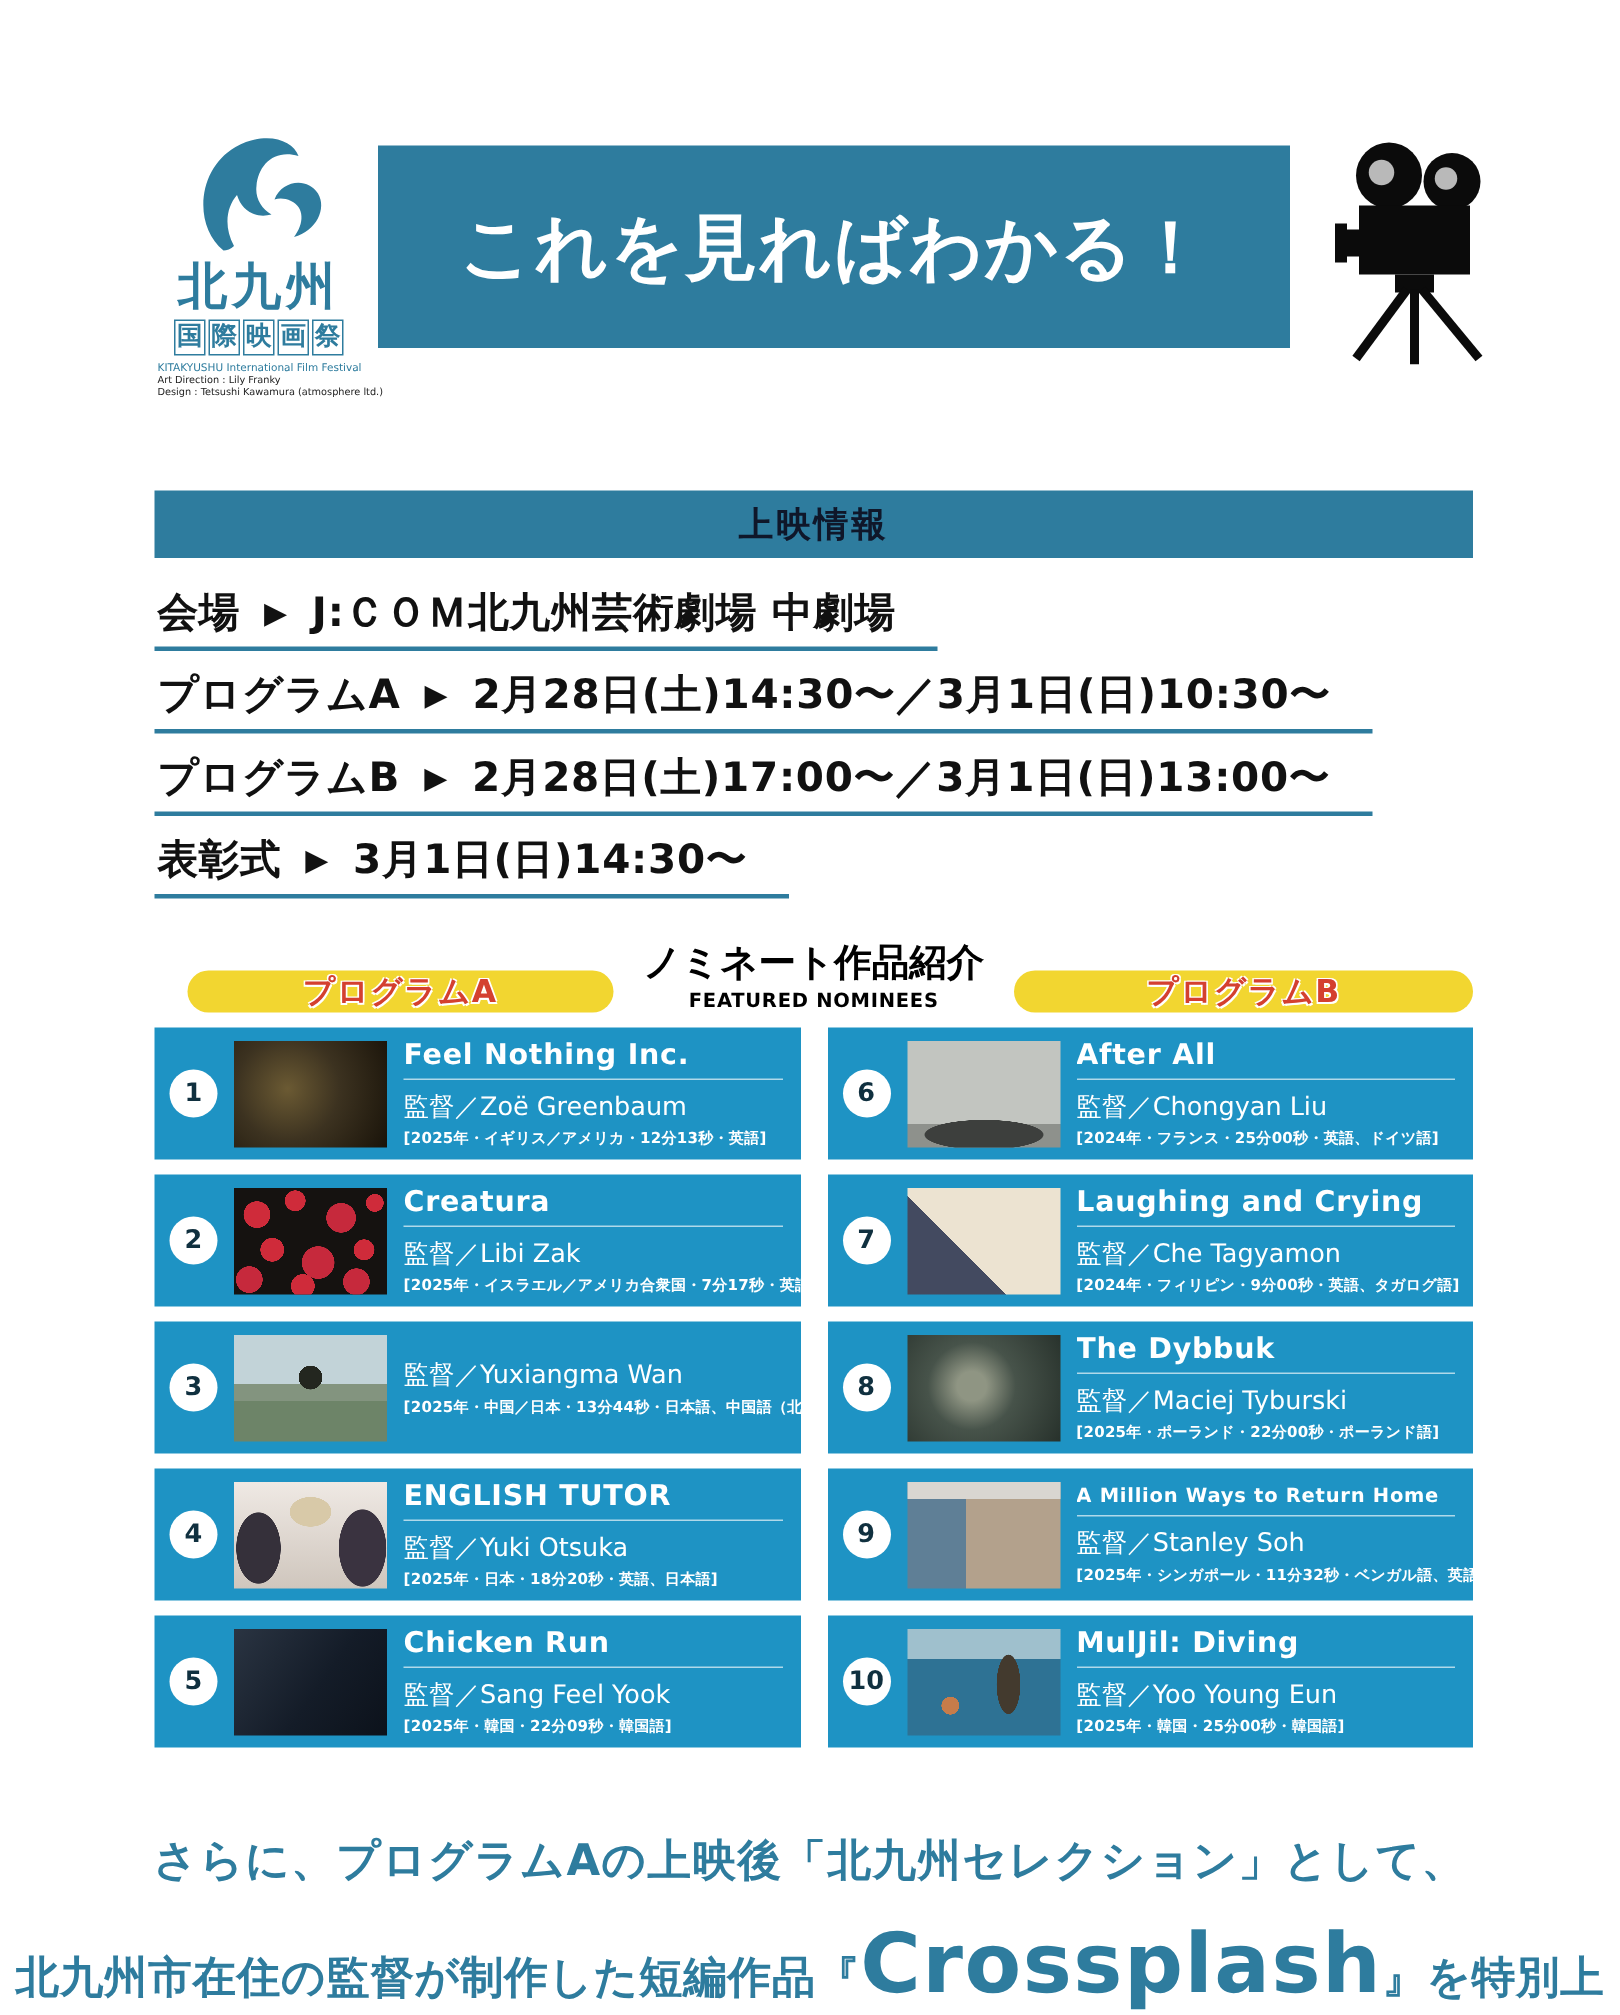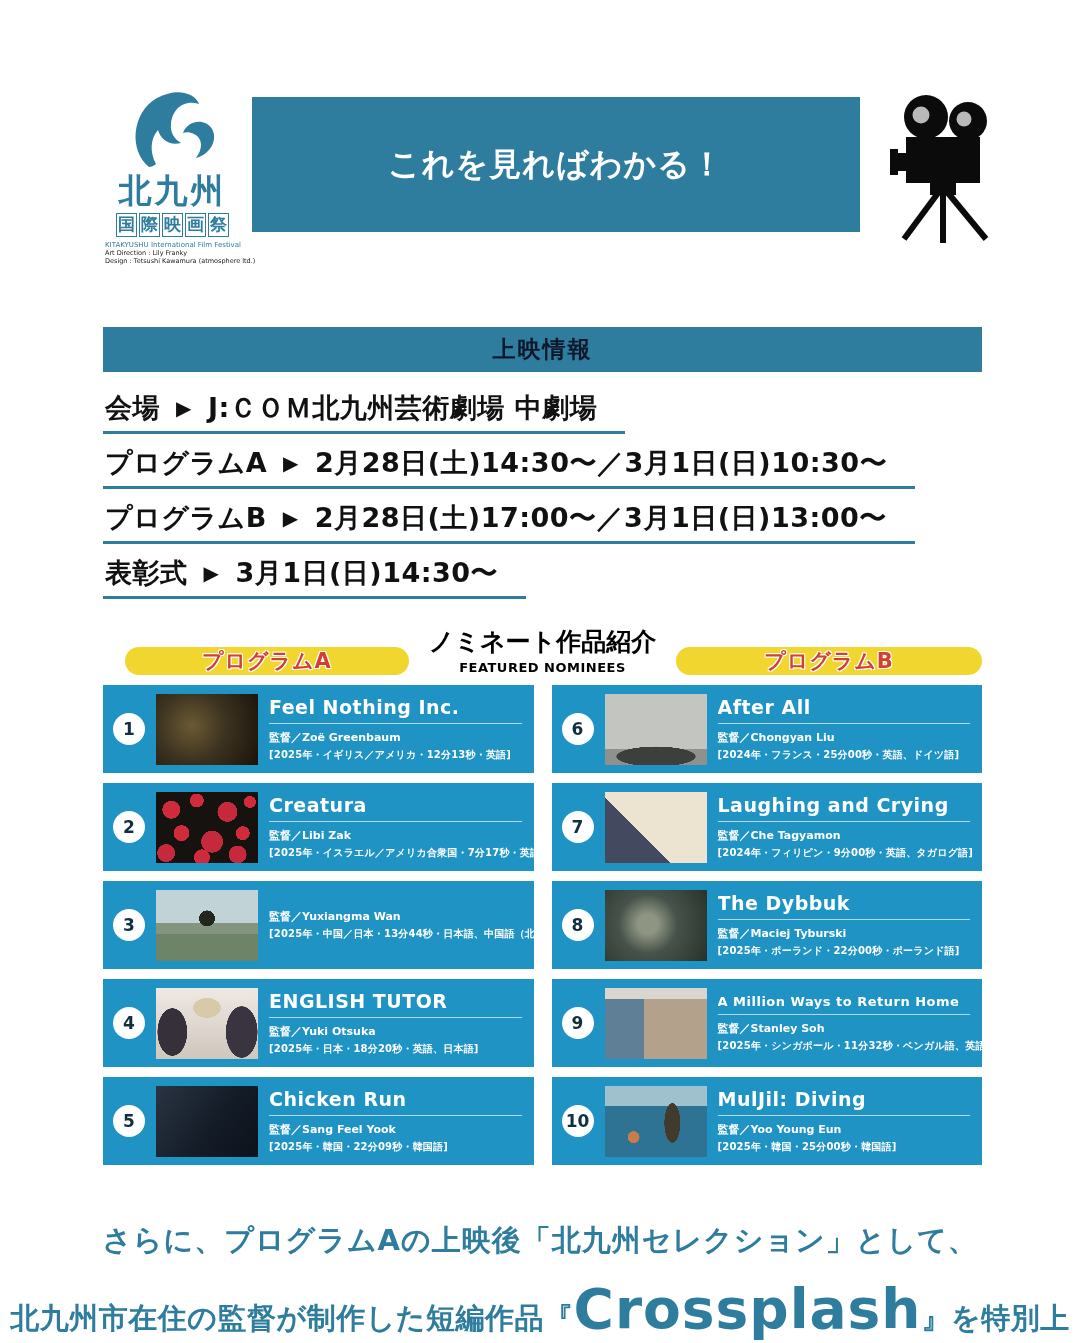--- a/index.html
+++ b/index.html
@@ -16,21 +16,21 @@
   .logo-title { font-size:33px; font-weight:bold; letter-spacing:3px; text-align:center; line-height:1.1; }
   .logo-boxed { display:flex; justify-content:center; gap:2px; margin-top:4px; }
   .logo-boxed span { border:1px solid #2E7C9E; font-size:17px; font-weight:bold; padding:0 1px; line-height:1.25; }
   .logo-sub { font-size:7px; font-weight:normal; margin-top:4px; text-align:left; white-space:nowrap; }
   .logo-credit { font-size:6.5px; color:#222; text-align:left; white-space:nowrap; line-height:1.3; }
   .banner {
     background:#2E7C9E; height:135px; margin-left:12px; width:608px; flex-shrink:0;
     display:flex; flex-direction:column; justify-content:center; align-items:center;
     color:#fff; font-weight:bold; margin-top:12px;
   }
-  .banner-line1 { font-size:32px; letter-spacing:1px; }
+  .banner-line1 { font-size:48px; letter-spacing:1px; }
   .banner-line2 { font-size:33px; letter-spacing:0.5px; margin-top:6px; }
   .camera { margin-left:28px; margin-top:8px; flex-shrink:0; }
   
   .screening { margin:62px 98px 0 103px; }
   .bar {
     background:#2E7C9E; color:#0f172a; font-size:23px; font-weight:bold;
     text-align:center; padding:7px 0; letter-spacing:2px;
   }
   .rows { margin-top:14px; }
   .s-row {
@@ -67,21 +67,21 @@
     font-weight:bold; font-size:17px; display:flex; align-items:center;
     justify-content:center; flex-shrink:0;
   }
   .thumb { width:102px; height:71px; flex-shrink:0; }
   .info { flex:1; min-width:0; color:#fff; }
   .title {
     font-size:19px; font-weight:bold; letter-spacing:0.5px; white-space:nowrap;
     overflow:hidden; border-bottom:1px solid rgba(255,255,255,0.65);
     padding-bottom:5px; margin-bottom:6px;
   }
-  .director { font-size:11px; font-weight:bold; margin-bottom:3px; white-space:nowrap; }
+  .director { font-size:17px; font-weight:normal; margin-bottom:3px; white-space:nowrap; }
   .details { font-size:10px; font-weight:bold; white-space:nowrap; letter-spacing:0.2px; }
   
   .t1{background:radial-gradient(circle at 35% 45%, #6b5a33 0%, #3c3220 45%, #191309 100%);}
   .t2{background-color:#151210;background-image:
       radial-gradient(circle 9px at 15% 25%, #cf2b3a 98%, transparent),
       radial-gradient(circle 7px at 40% 12%, #cf2b3a 98%, transparent),
       radial-gradient(circle 10px at 70% 28%, #c6293c 98%, transparent),
       radial-gradient(circle 8px at 25% 58%, #cf2b3a 98%, transparent),
       radial-gradient(circle 11px at 55% 70%, #c6293c 98%, transparent),
       radial-gradient(circle 7px at 85% 58%, #cf2b3a 98%, transparent),

